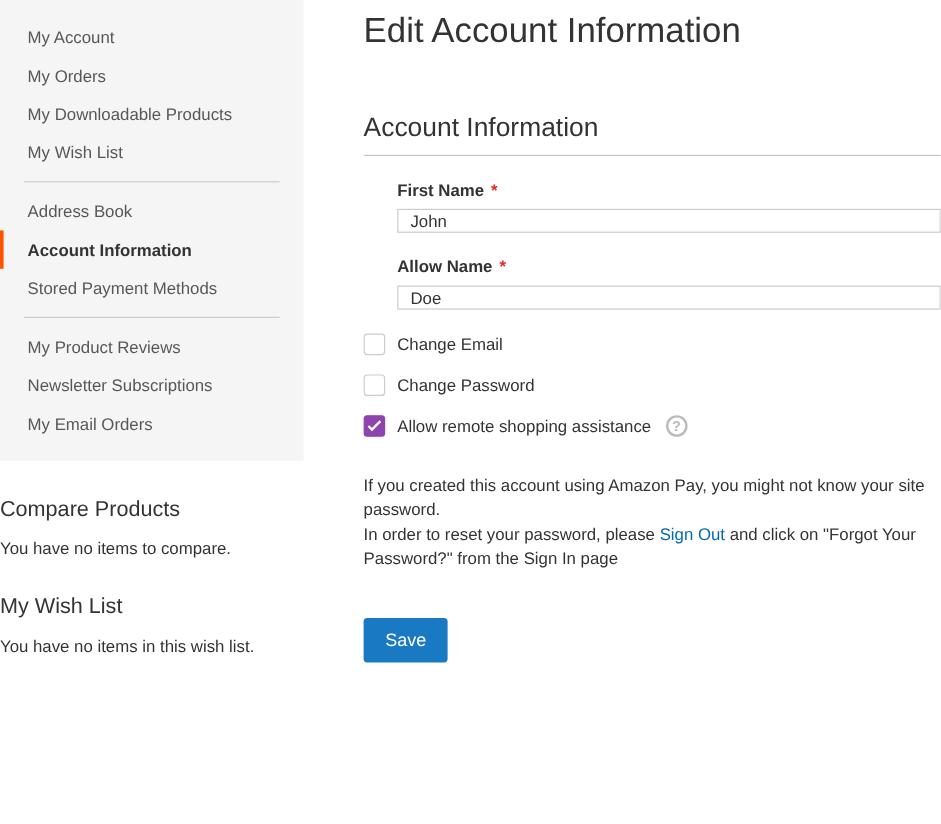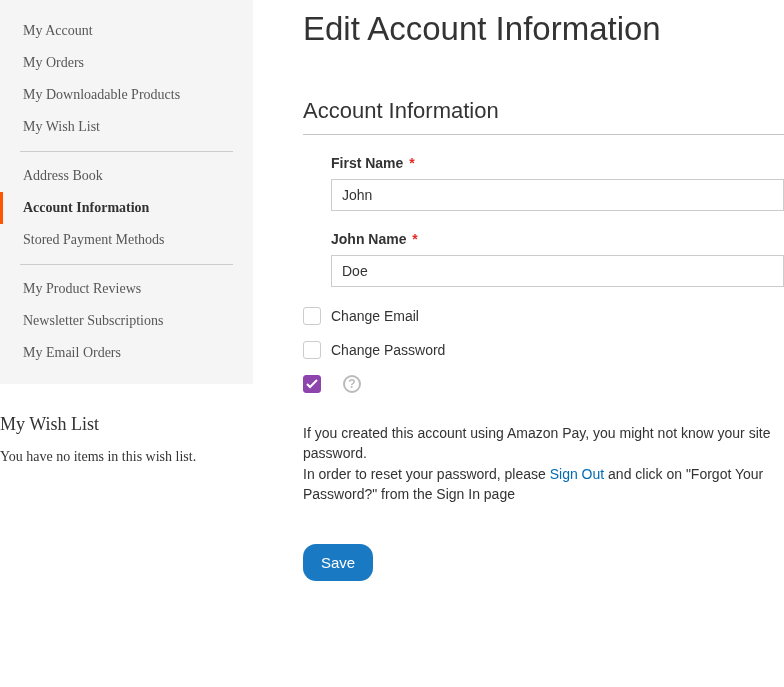--- a/index.html
+++ b/index.html
@@ -10,21 +10,20 @@
       width: 784px;
       background: #fff;
     }
     .container {
       display: flex;
       align-items: flex-start;
     }
     .sidebar {
       width: 253px;
       flex: 0 0 253px;
-      font-family: Liberation Serif, serif;
     }
     .sidebar-nav {
       background: #f5f5f5;
       padding: 15px 0;
       margin-bottom: 30px;
     }
     .nav-divider {
       border: none;
       border-top: 1px solid #ccc;
       margin: 8px 20px;
@@ -55,21 +54,21 @@
     }
     .sidebar-section p {
       font-size: 14px;
       color: #333;
     }
     .main {
       flex: 1;
       padding: 0 0 0 50px;
     }
     .page-title {
-      font-size: 33px;
+      font-size: 29px;
       font-weight: 300;
       color: #333;
       margin-top: 10px;
       margin-bottom: 50px;
     }
     .section-title {
       font-size: 22px;
       font-weight: 300;
       color: #333;
       padding-bottom: 10px;
@@ -86,21 +85,21 @@
       font-size: 14px;
       margin-bottom: 8px;
       color: #333;
     }
     .required {
       color: #e02b27;
       margin-left: 2px;
     }
     .text-input {
       width: 100%;
-      height: 32px;
+      height: 20px;
       border: 1px solid #ccc;
       padding: 0 10px;
       font-size: 14px;
       color: #333;
       background: #fff;
     }
     .checkbox-row {
       display: flex;
       align-items: center;
       margin-bottom: 16px;
@@ -154,21 +153,21 @@
       color: #006bb4;
       cursor: pointer;
       text-align: center;
     }
     .btn-primary {
       background: #1979c3;
       color: #fff;
       border: none;
       padding: 10px 18px;
       font-size: 15px;
-      border-radius: 13px;
+      border-radius: 3px;
       cursor: pointer;
     }
   </style>
 </head>
 <body>
 
 <div class="container">
   <aside class="sidebar">
     <nav class="sidebar-nav">
       <a class="nav-item">My Account</a>
@@ -178,20 +177,24 @@
       <hr class="nav-divider">
       <a class="nav-item">Address Book</a>
       <a class="nav-item active">Account Information</a>
       <a class="nav-item">Stored Payment Methods</a>
       <hr class="nav-divider">
       <a class="nav-item">My Product Reviews</a>
       <a class="nav-item">Newsletter Subscriptions</a>
       <a class="nav-item">My Email Orders</a>
     </nav>
 
+    <div class="sidebar-section">
+      <h3>Compare Products</h3>
+      <p>You have no items to compare.</p>
+    </div>
 
     <div class="sidebar-section">
       <h3>My Wish List</h3>
       <p>You have no items in this wish list.</p>
     </div>
   </aside>
 
   <main class="main">
     <h1 class="page-title">Edit Account Information</h1>
 
@@ -199,21 +202,21 @@
 
     <div class="field">
       <label class="field-label">
         <span>First Name</span><span class="required"> *</span>
       </label>
       <input type="text" class="text-input" value="John" style="">
     </div>
 
     <div class="field">
       <label class="field-label">
-        <span>John Name</span><span class="required"> *</span>
+        <span>Allow Name</span><span class="required"> *</span>
       </label>
       <input type="text" class="text-input" value="Doe" style="">
     </div>
 
     <div class="checkbox-row">
       <span class="checkbox">
         
       </span>
       <span class="checkbox-label">Change Email</span>
     </div>
@@ -224,20 +227,21 @@
       </span>
       <span class="checkbox-label">Change Password</span>
     </div>
 
     <div class="checkbox-row">
       <span class="checkbox checked">
         <svg width="12" height="10" viewBox="0 0 12 10">
             <path d="M1 5 L4 8 L11 1" stroke="#fff" stroke-width="2" fill="none"></path>
           </svg>
       </span>
+      <span class="checkbox-label">Allow remote shopping assistance</span>
       <span class="help-icon">?</span>
     </div>
 
     <div class="info-block">
       <div>If you created this account using Amazon Pay, you might not know your site password.</div>
       <div>
         <span>In order to reset your password, please </span><span class="link">Sign Out</span><span> and click on "Forgot Your Password?" from the Sign In page</span>
       </div>
     </div>
 

